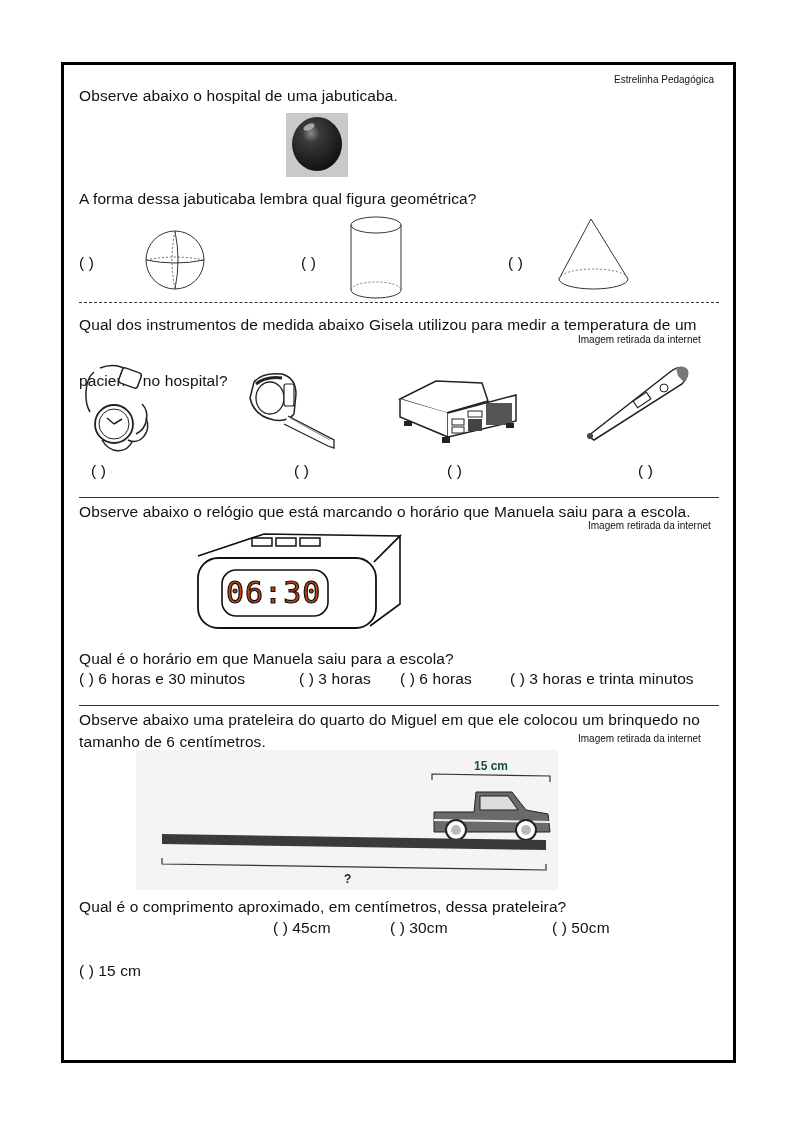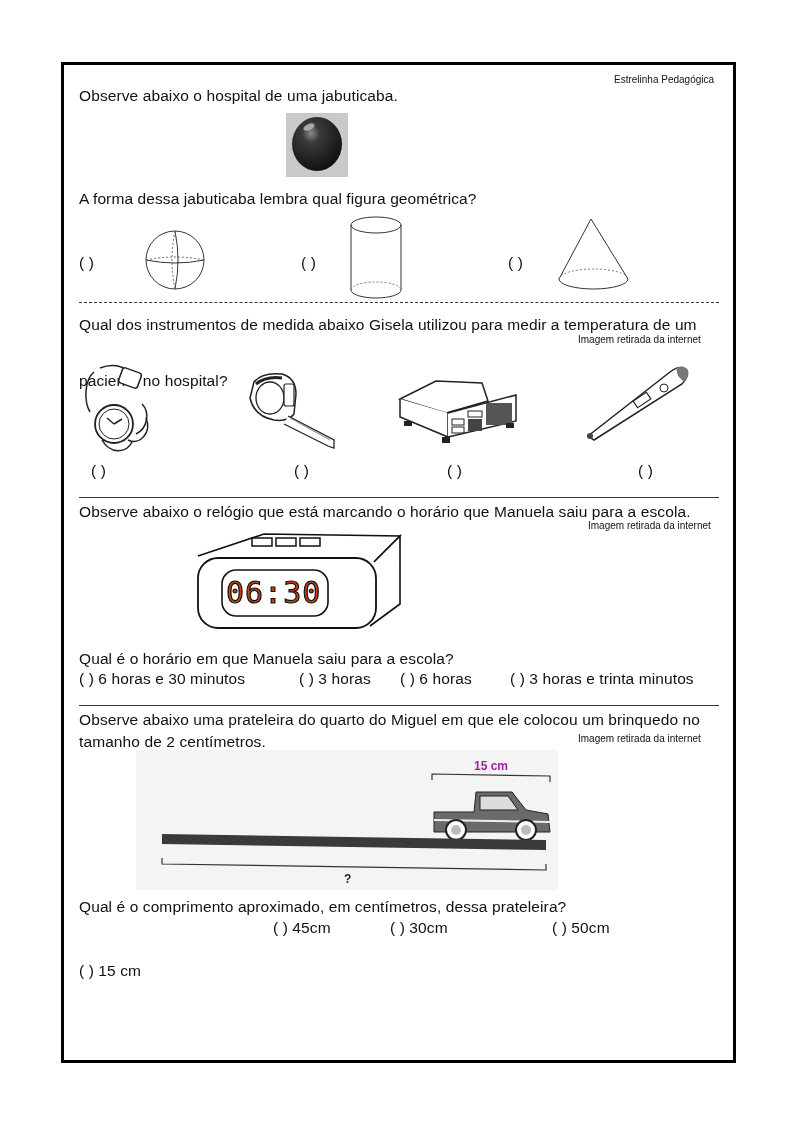--- a/index.html
+++ b/index.html
@@ -138,21 +138,21 @@
 
 <div class="abs txt" style="left:79px; top:650px;">Qual é o horário em que Manuela saiu para a escola?</div>
 <div class="abs txt" style="left:79px; top:670px;">(     ) 6 horas e 30 minutos</div>
 <div class="abs txt" style="left:281px; top:670px;margin-left:18px;">(     ) 3 horas</div>
 <div class="abs txt" style="left:400px; top:670px;">(     ) 6 horas</div>
 <div class="abs txt" style="left:510px; top:670px;">(     ) 3 horas e trinta minutos</div>
 
 <div class="hr-solid" style="top:705px;"></div>
 
 <div class="abs txt" style="left:79px; top:711px;text-align:right;">Observe abaixo uma prateleira do quarto do Miguel em que ele colocou um brinquedo no</div>
-<div class="abs txt" style="left:79px; top:733px;">tamanho de 2 centímetros.</div>
+<div class="abs txt" style="left:79px; top:733px;">tamanho de 6 centímetros.</div>
 <div class="abs small" style="left:578px; top:733px;">Imagem retirada da internet</div>
 
 <div class="fig" style="left:136px; top:750px; width:422px; height:140px; background:#f4f4f4;">
   <svg width="422" height="140" style="position:absolute; left:0; top:0;">
 
     <path d="M296 30 L296 24 L414 26 L414 32" fill="none" stroke="#333" stroke-width="1.2"></path>
 
     <g>
       <path d="M298 62 L338 62 L340 42 L376 42 L390 60 L412 64 L414 82 L298 82 Z" fill="#6a6a6a" stroke="#222" stroke-width="1"></path>
       <path d="M344 46 L372 46 L382 60 L344 60 Z" fill="#ddd" stroke="#222" stroke-width="1"></path>
@@ -160,21 +160,21 @@
       <circle cx="320" cy="80" r="10" fill="#fff" stroke="#222" stroke-width="2"></circle>
       <circle cx="320" cy="80" r="5" fill="#bbb"></circle>
       <circle cx="390" cy="80" r="10" fill="#fff" stroke="#222" stroke-width="2"></circle>
       <circle cx="390" cy="80" r="5" fill="#bbb"></circle>
     </g>
 
     <path d="M26 84 L410 90 L410 100 L26 94 Z" fill="#3a3a3a"></path>
 
     <path d="M26 108 L26 114 L410 120 L410 114" fill="none" stroke="#333" stroke-width="1.2"></path>
   </svg>
-  <div class="abs" style="left:338px; top:9px; font-size:12px; font-weight:bold; color:#a21caf;">15 cm</div>
+  <div class="abs" style="left:338px; top:9px; font-size:12px; font-weight:bold; color:#14532d;">15 cm</div>
   <div class="abs" style="left:208px; top:122px; font-size:12px; font-weight:bold; color:#222;">?</div>
 </div>
 
 <div class="abs txt" style="left:79px; top:898px;">Qual é o comprimento aproximado, em centímetros, dessa prateleira?</div>
 <div class="abs txt" style="left:79px; top:962px;">(     ) 15 cm</div>
 <div class="abs txt" style="left:237px; top:919px;margin-left:36px;">(     ) 45cm</div>
 <div class="abs txt" style="left:390px; top:919px;">(     ) 30cm</div>
 <div class="abs txt" style="left:552px; top:919px;">(     ) 50cm</div>
 
 </body></html>

